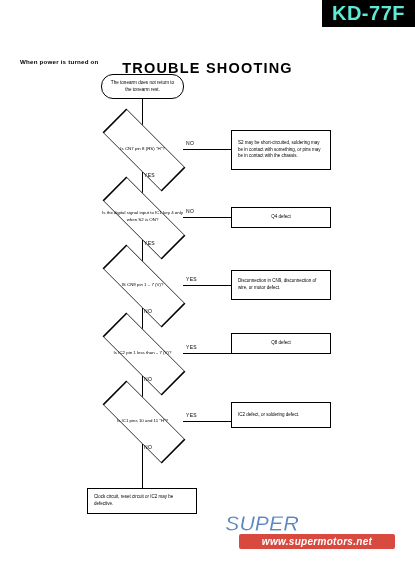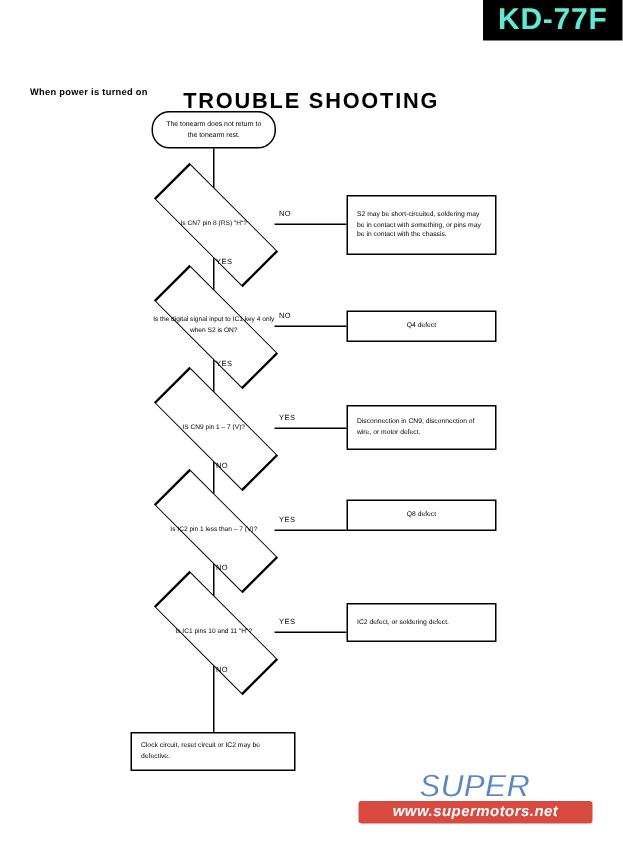--- a/index.html
+++ b/index.html
@@ -80,21 +80,21 @@
     position:absolute;font-size:5px;letter-spacing:.3px;
   }
 
   
   .watermark{
     position:absolute;right:8px;bottom:10px;
     width:182px;height:44px;
   }
   .wm-top{
     position:absolute;left:0;top:0;width:182px;height:26px;
-    display:flex;align-items:center;justify-content:center;
+    display:flex;align-items:center;justify-content:flex-start;
     font-weight:bold;font-style:italic;font-size:22px;
     letter-spacing:-0.5px;
   }
   .wm-super{color:#5b86c4;-webkit-text-stroke:1.2px #ffffff;}
   .wm-motors{color:#d84a3f;-webkit-text-stroke:1.2px #ffffff;}
   .wm-bot{
     position:absolute;left:14px;top:23px;width:156px;height:15px;
     background:#d84a3f;
     border-radius:2px;
     display:flex;align-items:center;justify-content:center;

